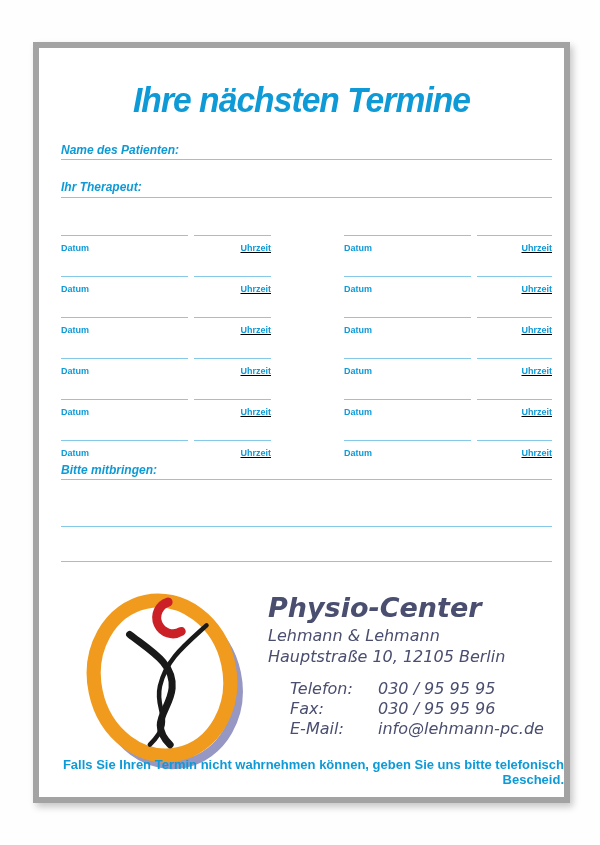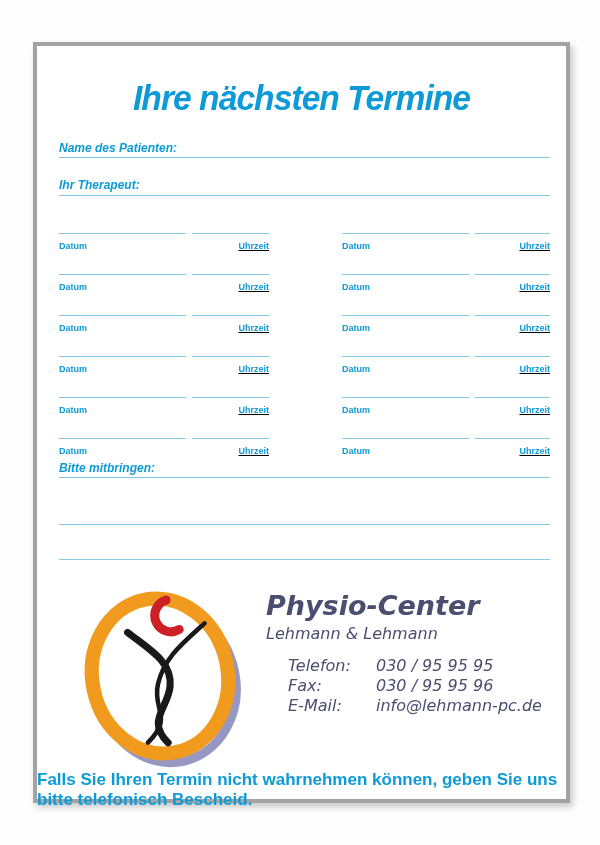--- a/index.html
+++ b/index.html
@@ -7,21 +7,21 @@
     width:600px;height:845px;
     background:#fefefe;
     font-family:"Liberation Sans",sans-serif;
     position:relative;
     overflow:hidden;
   }
   .card{
     position:absolute;left:33px;top:42px;
     width:537px;height:761px;
     background:#ffffff;
-    border:4px solid #a3a3a3;
+    border:6px solid #a3a3a3;
     box-shadow:3px 4px 7px rgba(0,0,0,0.22);
     box-sizing:border-box;
   }
   .page-title{
     position:absolute;top:32px;left:0;width:100%;
     text-align:center;
     font-style:italic;font-weight:700;font-size:35px;
     letter-spacing:-1px;
     color:var(--accent-blue);
     transform:scaleX(.96);
@@ -63,23 +63,23 @@
   }
   .contact-name{font-size:27px;font-weight:700;letter-spacing:0px;}
   .contact-owners{font-size:16px;margin-top:3px;}
   .contact-address{font-size:16px;margin-top:2px;}
   .contact-rows{margin-top:13px;}
   .contact-row{display:flex;font-size:16px;line-height:20px;}
   .contact-row .clbl{width:88px;margin-left:22px;}
   .contact-row .cval{white-space:nowrap;}
 
   .footer-note{
-    position:absolute;left:0;top:724px;width:100%;
-    text-align:left;
-    font-weight:700;font-size:17px;
+    position:absolute;left:0;top:709px;width:100%;
+    text-align:right;
+    font-weight:700;font-size:13px;
     color:var(--accent-blue);
   }
 </style>
 </head>
 <body>
 
 <div class="card">
 
   <div class="page-title">Ihre nächsten Termine</div>
 
@@ -212,20 +212,21 @@
     <ellipse cx="87" cy="97" rx="68" ry="77" fill="none" stroke="#9697c2" stroke-width="9" transform="rotate(-12 87 97)"></ellipse>
     <ellipse cx="80" cy="88" rx="67" ry="77" fill="#ffffff" stroke="#f09b1e" stroke-width="14" transform="rotate(-12 80 88)"></ellipse>
     <path d="M48,45 C70,62 92,74 90,98 C88,120 66,132 88,154" fill="none" stroke="#191919" stroke-width="7" stroke-linecap="round"></path>
     <path d="M124,36 C102,56 84,70 78,96 C72,122 94,128 68,154" fill="none" stroke="#191919" stroke-width="4.5" stroke-linecap="round"></path>
     <path d="M86,13 A16 16 0 1 0 99,42" fill="none" stroke="#cc2027" stroke-width="9" stroke-linecap="round"></path>
   </svg>
 
   <div class="contact">
     <div class="contact-name">Physio-Center</div>
     <div class="contact-owners">Lehmann &amp; Lehmann</div>
+    <div class="contact-address">Hauptstraße 10, 12105 Berlin</div>
     <div class="contact-rows">
       <div class="contact-row">
         <span class="clbl">Telefon:</span>
         <span class="cval">030 / 95 95 95</span>
       </div>
       <div class="contact-row">
         <span class="clbl">Fax:</span>
         <span class="cval">030 / 95 95 96</span>
       </div>
       <div class="contact-row">

